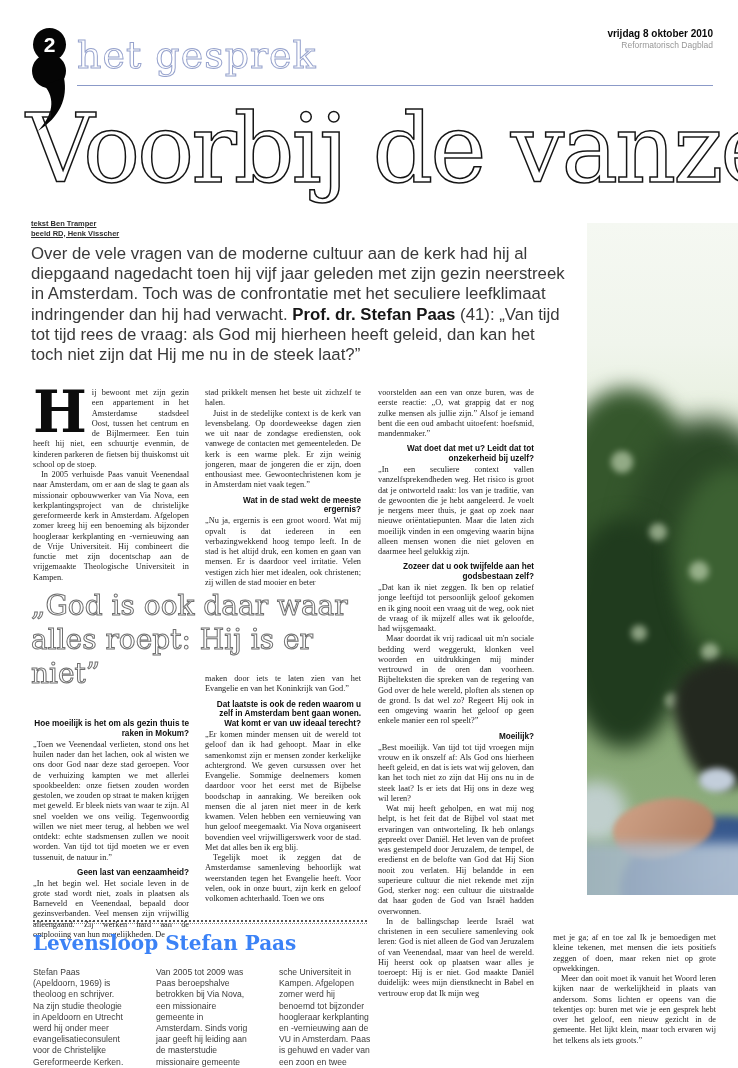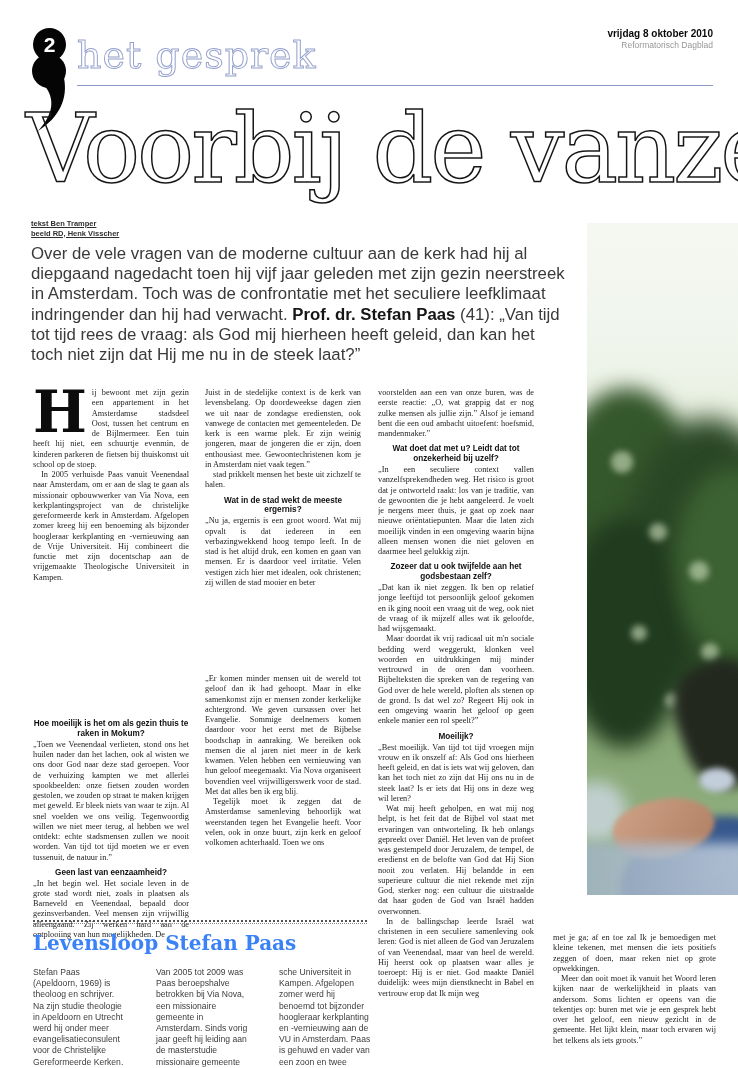--- a/index.html
+++ b/index.html
@@ -36,21 +36,21 @@
   .col{position:absolute;width:156px;font:8.3px/10.25px "Liberation Serif",serif;color:#1d1d1d;
        text-align:justify;overflow:hidden;}
   #col1top{left:33px;top:388px;height:200px;}
   #col2top{left:205px;top:388px;height:200px;}
   #col1bot{left:33px;top:674px;height:243px;margin-top:40px;}
   #col2bot{left:205px;top:674px;height:243px;}
   #col3   {left:378px;top:388px;height:660px;}
   #col4   {left:553px;top:933px;width:163px;height:132px;}
   .a{margin:0;text-indent:0;}
   .a + .a{text-indent:8px;}
-  .q{font:bold 8.2px/9.9px "Liberation Sans",sans-serif;color:#101010;margin:5px 0 1px;text-align:center;}
+  .q{font:bold 8.2px/9.9px "Liberation Sans",sans-serif;color:#101010;margin:5px 0 1px;text-align:right;}
   .dropcap{float:left;font:bold 57px/44px "DejaVu Serif",serif;color:#0c0c0c;margin:2px 5px 0 0;}
 
   
   #quote{position:absolute;left:31px;top:589px;width:345px;
          font:28px/34px "DejaVu Serif",serif;
          color:transparent;-webkit-text-stroke:1px #6f6f6f;}
 
   
   #dotrule{position:absolute;left:33px;top:920px;width:334px;height:4px;
            border-top:2px dotted #555;border-bottom:1px dotted #8a8a8a;}
@@ -111,34 +111,40 @@
 
   <div id="intro">
     <span>Over de vele vragen van de moderne cultuur aan de kerk had hij al diepgaand nagedacht toen hij vijf jaar geleden met zijn gezin neerstreek in Amsterdam. Toch was de confrontatie met het seculiere leefklimaat indringender dan hij had verwacht. </span><b>Prof. dr. Stefan Paas</b><span> (41): „Van tijd tot tijd rees de vraag: als God mij hierheen heeft geleid, dan kan het toch niet zijn dat Hij me nu in de steek laat?”</span>
   </div>
 
   <div class="col" id="col1top">
     <p class="a"><span class="dropcap">H</span><span>ij bewoont met zijn gezin een appartement in het Amsterdamse stadsdeel Oost, tussen het centrum en de Bijlmermeer. Een tuin heeft hij niet, een schuurtje evenmin, de kinderen parkeren de fietsen bij thuiskomst uit school op de stoep.</span></p>
   <p class="a">In 2005 verhuisde Paas vanuit Veenendaal naar Amsterdam, om er aan de slag te gaan als missionair opbouwwerker van Via Nova, een kerkplantingsproject van de christelijke gereformeerde kerk in Amsterdam. Afgelopen zomer kreeg hij een benoeming als bijzonder hoogleraar kerkplanting en -vernieuwing aan de Vrije Universiteit. Hij combineert die functie met zijn docentschap aan de vrijgemaakte Theologische Universiteit in Kampen.</p>
     </div>
   <div class="col" id="col2top">
+      <p class="a">stad prikkelt mensen het beste uit zichzelf te halen.</p>
       <p class="a">Juist in de stedelijke context is de kerk van levensbelang. Op doordeweekse dagen zien we uit naar de zondagse erediensten, ook vanwege de contacten met gemeenteleden. De kerk is een warme plek. Er zijn weinig jongeren, maar de jongeren die er zijn, doen enthousiast mee. Gewoontechristenen kom je in Amsterdam niet vaak tegen.”</p>
-      <p class="a">stad prikkelt mensen het beste uit zichzelf te halen.</p>
       <p class="q">Wat in de stad wekt de meeste ergernis?</p>
       <p class="a">„Nu ja, ergernis is een groot woord. Wat mij opvalt is dat iedereen in een verbazingwekkend hoog tempo leeft. In de stad is het altijd druk, een komen en gaan van mensen. Er is daardoor veel irritatie. Velen vestigen zich hier met idealen, ook christenen; zij willen de stad mooier en beter</p>
     </div>
 
+  <div id="quote">
+    <div>„God is ook daar waar</div>
+    <div>alles roept: Hij is er niet”</div>
+  </div>
 
   <div class="col" id="col1bot">
       <p class="q">Hoe moeilijk is het om als gezin thuis te raken in Mokum?</p>
       <p class="a">„Toen we Veenendaal verlieten, stond ons het huilen nader dan het lachen, ook al wisten we ons door God naar deze stad geroepen. Voor de verhuizing kampten we met allerlei spookbeelden: onze fietsen zouden worden gestolen, we zouden op straat te maken krijgen met geweld. Er bleek niets van waar te zijn. Al snel voelden we ons veilig. Tegenwoordig willen we niet meer terug, al hebben we wel ontdekt: echte stadsmensen zullen we nooit worden. Van tijd tot tijd moeten we er even tussenuit, de natuur in.”</p>
       <p class="q">Geen last van eenzaamheid?</p>
       <p class="a">„In het begin wel. Het sociale leven in de grote stad wordt niet, zoals in plaatsen als Barneveld en Veenendaal, bepaald door gezinsverbanden. Veel mensen zijn vrijwillig alleengaand. Zij werken hard aan de ontplooiing van hun mogelijkheden. De</p>
     </div>
   <div class="col" id="col2bot">
+      <p class="a">maken door iets te laten zien van het Evangelie en van het Koninkrijk van God.”</p>
+      <p class="q">Dat laatste is ook de reden waarom u zelf in Amsterdam bent gaan wonen. Wat komt er van uw ideaal terecht?</p>
       <p class="a">„Er komen minder mensen uit de wereld tot geloof dan ik had gehoopt. Maar in elke samenkomst zijn er mensen zonder kerkelijke achtergrond. We geven cursussen over het Evangelie. Sommige deelnemers komen daardoor voor het eerst met de Bijbelse boodschap in aanraking. We bereiken ook mensen die al jaren niet meer in de kerk kwamen. Velen hebben een vernieuwing van hun geloof meegemaakt. Via Nova organiseert bovendien veel vrijwilligerswerk voor de stad. Met dat alles ben ik erg blij.</p>
       <p class="a">Tegelijk moet ik zeggen dat de Amsterdamse samenleving behoorlijk wat weerstanden tegen het Evangelie heeft. Voor velen, ook in onze buurt, zijn kerk en geloof volkomen achterhaald. Toen we ons</p>
     </div>
   <div class="col" id="col3">
       <p class="a">voorstelden aan een van onze buren, was de eerste reactie: „O, wat grappig dat er nog zulke mensen als jullie zijn.” Alsof je iemand bent die een oud ambacht uitoefent: hoefsmid, mandenmaker.”</p>
       <p class="q">Wat doet dat met u? Leidt dat tot onzekerheid bij uzelf?</p>
       <p class="a">„In een seculiere context vallen vanzelfsprekendheden weg. Het risico is groot dat je ontworteld raakt: los van je traditie, van de gewoonten die je hebt aangeleerd. Je voelt je nergens meer thuis, je gaat op zoek naar nieuwe oriëntatiepunten. Maar die laten zich moeilijk vinden in een omgeving waarin bijna alleen mensen wonen die niet geloven en daarmee heel gelukkig zijn.</p>
       <p class="q">Zozeer dat u ook twijfelde aan het godsbestaan zelf?</p>
       <p class="a">„Dat kan ik niet zeggen. Ik ben op relatief jonge leeftijd tot persoonlijk geloof gekomen en ik ging nooit een vraag uit de weg, ook niet de vraag of ik mijzelf alles wat ik geloofde, had wijsgemaakt.</p>
       <p class="a">Maar doordat ik vrij radicaal uit m'n sociale bedding werd weggerukt, klonken veel woorden en uitdrukkingen mij minder vertrouwd in de oren dan voorheen. Bijbelteksten die spreken van de regering van God over de hele wereld, ploften als stenen op de grond. Is dat wel zo? Regeert Hij ook in een omgeving waarin het geloof op geen enkele manier een rol speelt?”</p>

